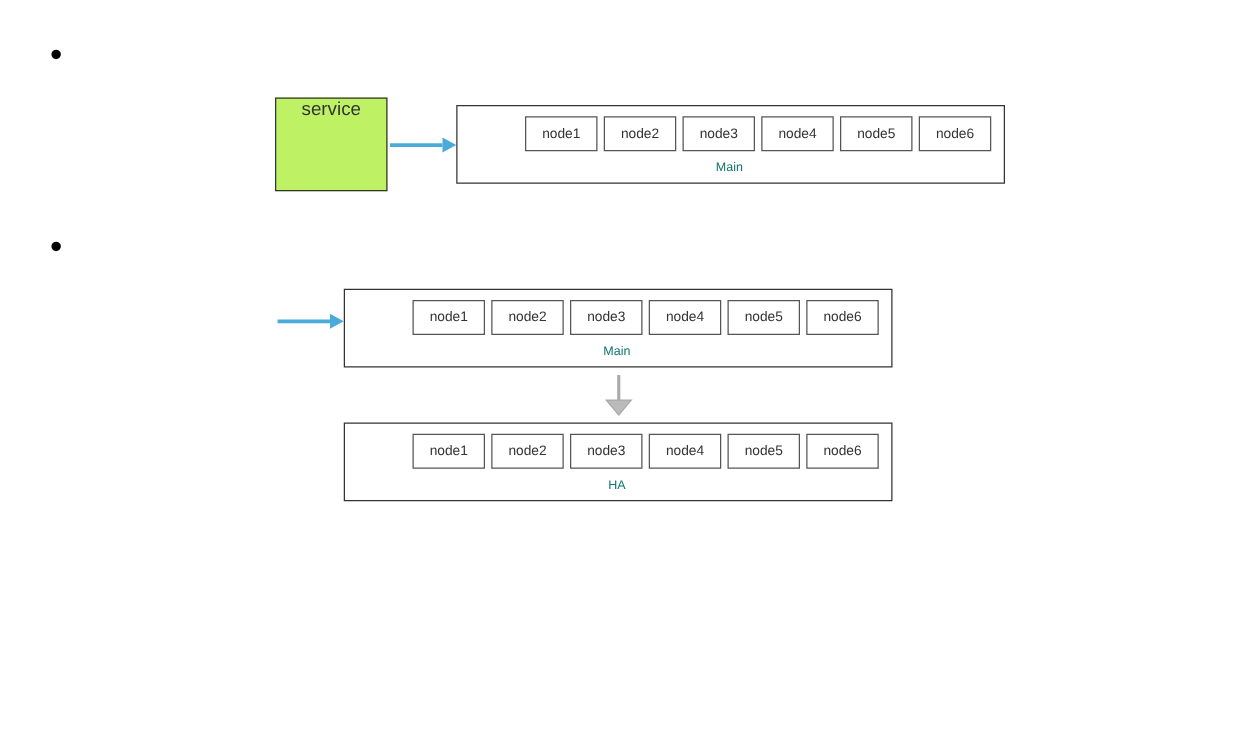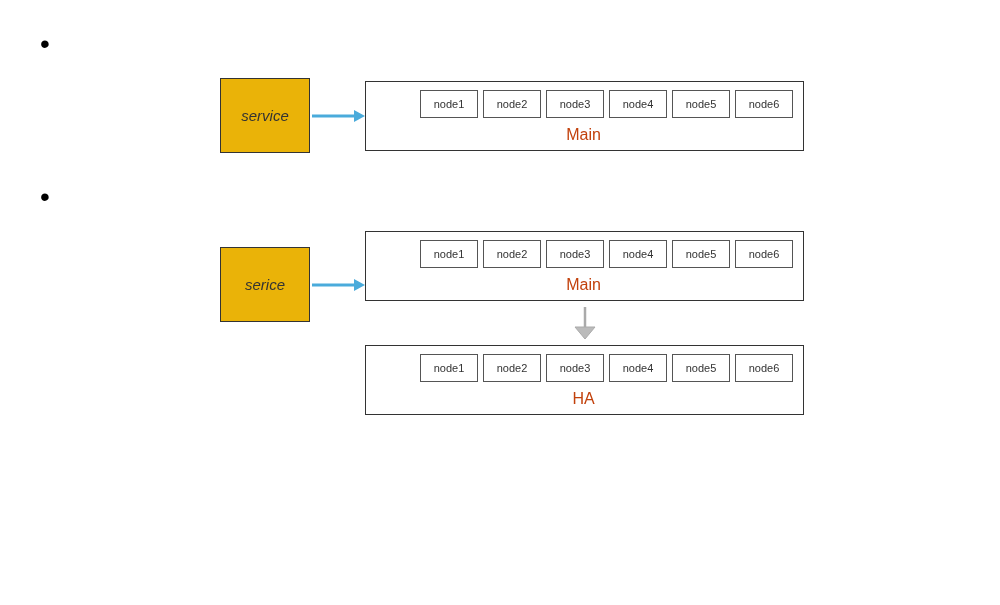--- a/index.html
+++ b/index.html
@@ -37,27 +37,25 @@
       align-items: center;
       margin-left: 180px;
       gap: 0;
     }
 
     .service-box {
       width: 90px;
       height: 75px;
       border: 1.5px solid #333;
       display: flex;
-      align-items: center;
       justify-content: center;
       font-size: 15px;
       color: #333;
-      background: #eab308;
+      background: #bef264;
       flex-shrink: 0;
-      font-style: italic;
     }
 
     .arrow {
       width: 55px;
       height: 20px;
       display: flex;
       align-items: center;
       flex-shrink: 0;
     }
 
@@ -88,22 +86,22 @@
       border: 1.5px solid #555;
       display: flex;
       align-items: center;
       justify-content: center;
       font-size: 11px;
       color: #333;
       background: #fff;
     }
 
     .cluster-label {
-      font-size: 16px;
-      color: #c2410c;
+      font-size: 10px;
+      color: #0f766e;
       margin-top: 4px;
     }
 
     
     .down-arrow-container {
       display: flex;
       justify-content: center;
       margin: 4px 0;
     }
 
@@ -158,23 +156,20 @@
 </div>
 
 <div class="bullet-item">
   <div class="bullet-title">
     <span class="bullet-dot">•</span>
   </div>
 
   <div class="main-ha-diagram">
 
     <div class="service-arrow-group" style="align-self: flex-start; margin-top: 16px;">
-      <div class="service-box">
-        <span>serice</span>
-      </div>
       <div class="arrow">
         <svg viewBox="0 0 55 20" xmlns="http://www.w3.org/2000/svg">
           <line x1="2" y1="10" x2="44" y2="10" stroke="#4aabdb" stroke-width="3"></line>
           <polygon points="44,4 55,10 44,16" fill="#4aabdb"></polygon>
         </svg>
       </div>
     </div>
 
     <div class="main-ha-right">
 

